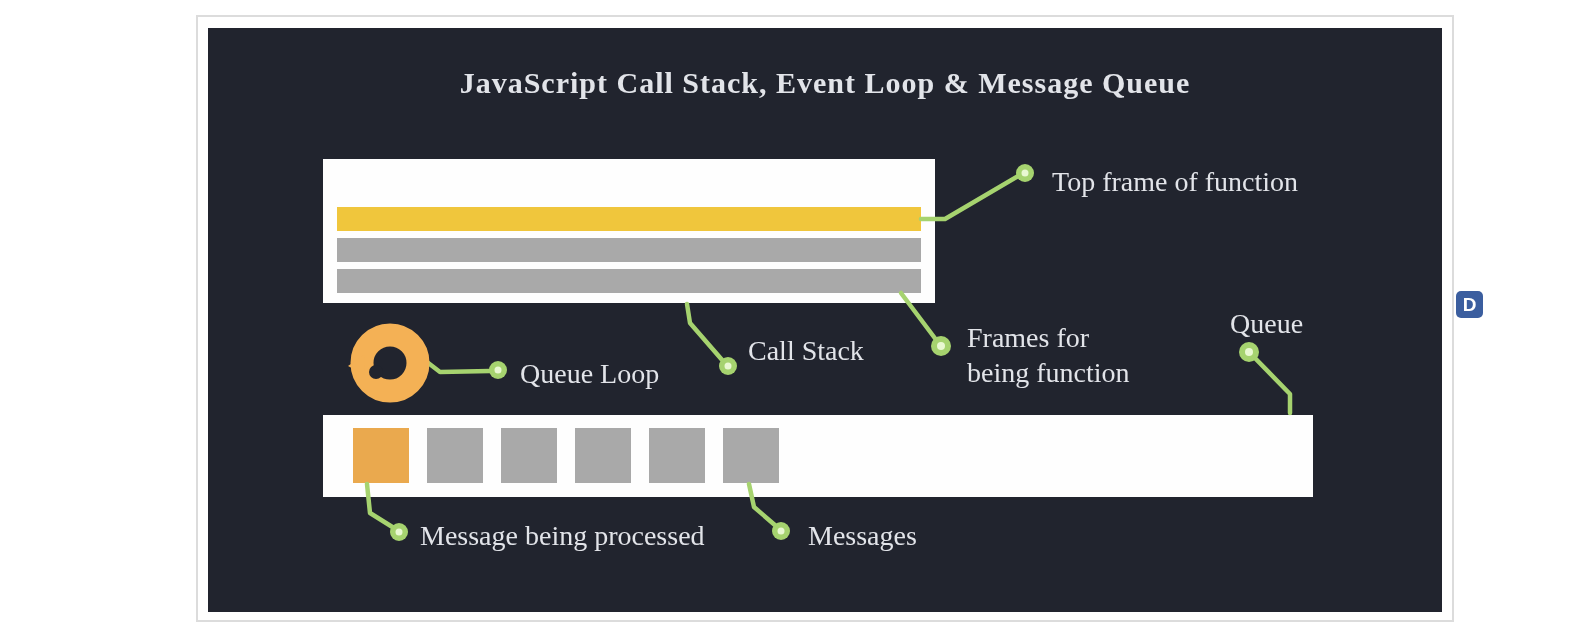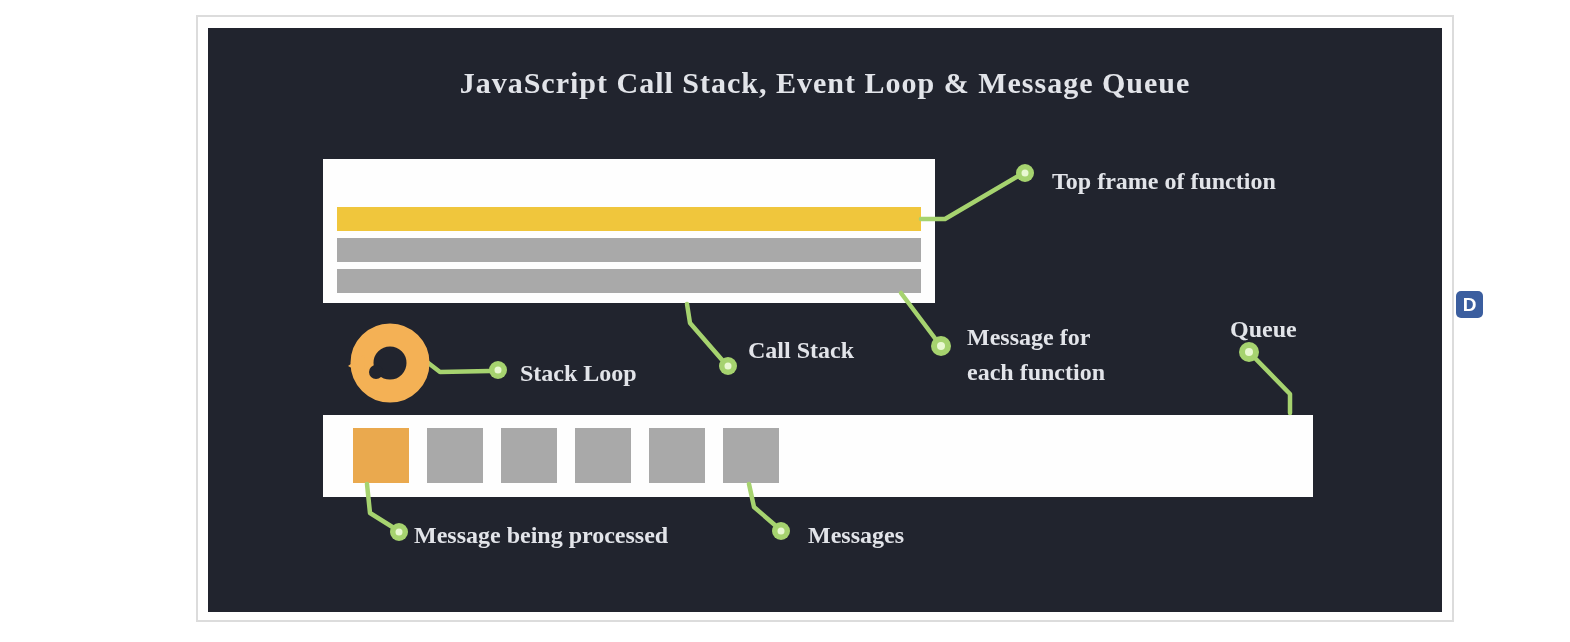--- a/index.html
+++ b/index.html
@@ -85,22 +85,22 @@
   .dot-outer { fill: var(--connector-green, #a6d36f); }
   .dot-inner { fill: var(--dot-center, #e9f8d2); }
   .event-loop-icon {
     position: absolute;
     left: 139px; top: 294px;
     width: 84px; height: 84px;
   }
   .label {
     position: absolute;
     color: var(--text-light, #e2e4e9);
-    font-size: 24px;
-    font-weight: 700;
+    font-size: 28px;
+    font-weight: 400;
     line-height: 35px;
     white-space: nowrap;
   }
   .d-badge {
     position: absolute;
     left: 1411px; top: 291px;
     width: 27px; height: 27px;
     background: var(--badge-blue, #3b5e9f);
     border-radius: 5px;
     color: #ffffff;
@@ -187,29 +187,29 @@
       <circle cx="29" cy="50" r="7" style="fill: var(--slide-bg, #21242e);"></circle>
     </svg>
 
     <div class="label" style="left: 844px; top: 136px;">
       <div>Top frame of function</div>
     </div>
 
     <div class="label" style="left: 540px; top: 305px;">Call Stack</div>
 
     <div class="label" style="left: 759px; top: 292px;">
-      <div>Message for</div>
-      <div>each function</div>
+      <div>Frames for</div>
+      <div>being function</div>
     </div>
 
-    <div class="label" style="left: 312px; top: 328px;">Stack Loop</div>
-
-    <div class="label" style="left: 1022px; top: 284px;">Queue</div>
-
-    <div class="label" style="left: 206px; top: 490px;">Message being processed</div>
+    <div class="label" style="left: 312px; top: 328px;">Queue Loop</div>
+
+    <div class="label" style="left: 1022px; top: 278px;">Queue</div>
+
+    <div class="label" style="left: 212px; top: 490px;">Message being processed</div>
 
     <div class="label" style="left: 600px; top: 490px;">Messages</div>
 
   </div>
 
   <div class="d-badge">D</div>
 
 </div>
 
 </body></html>

